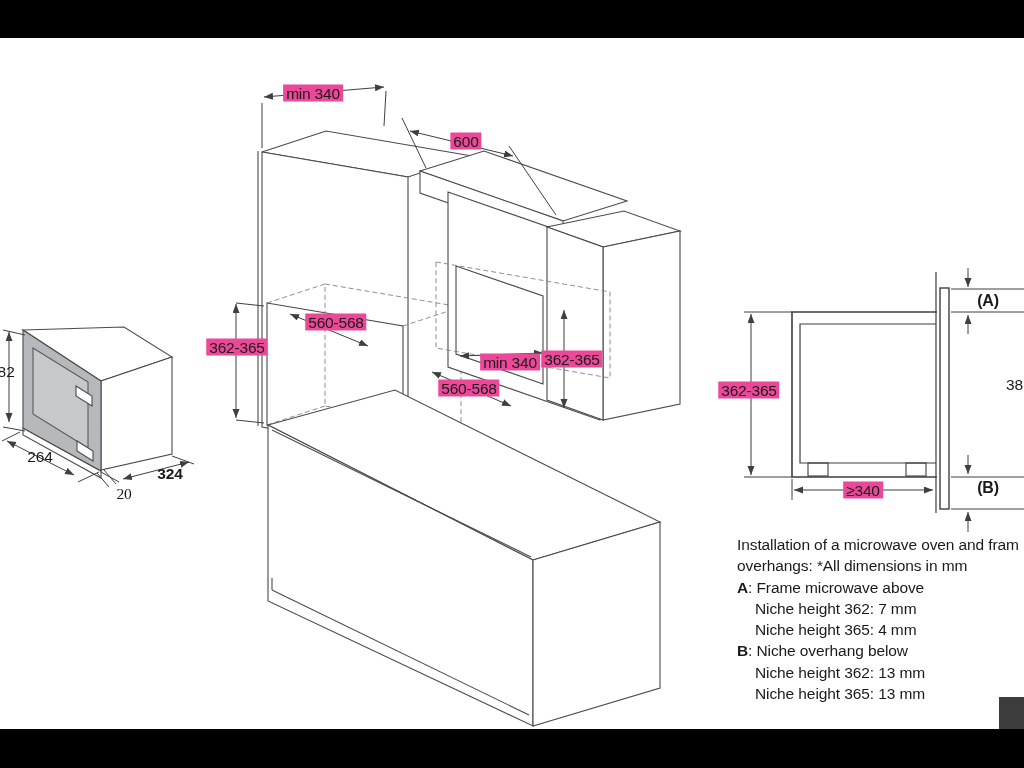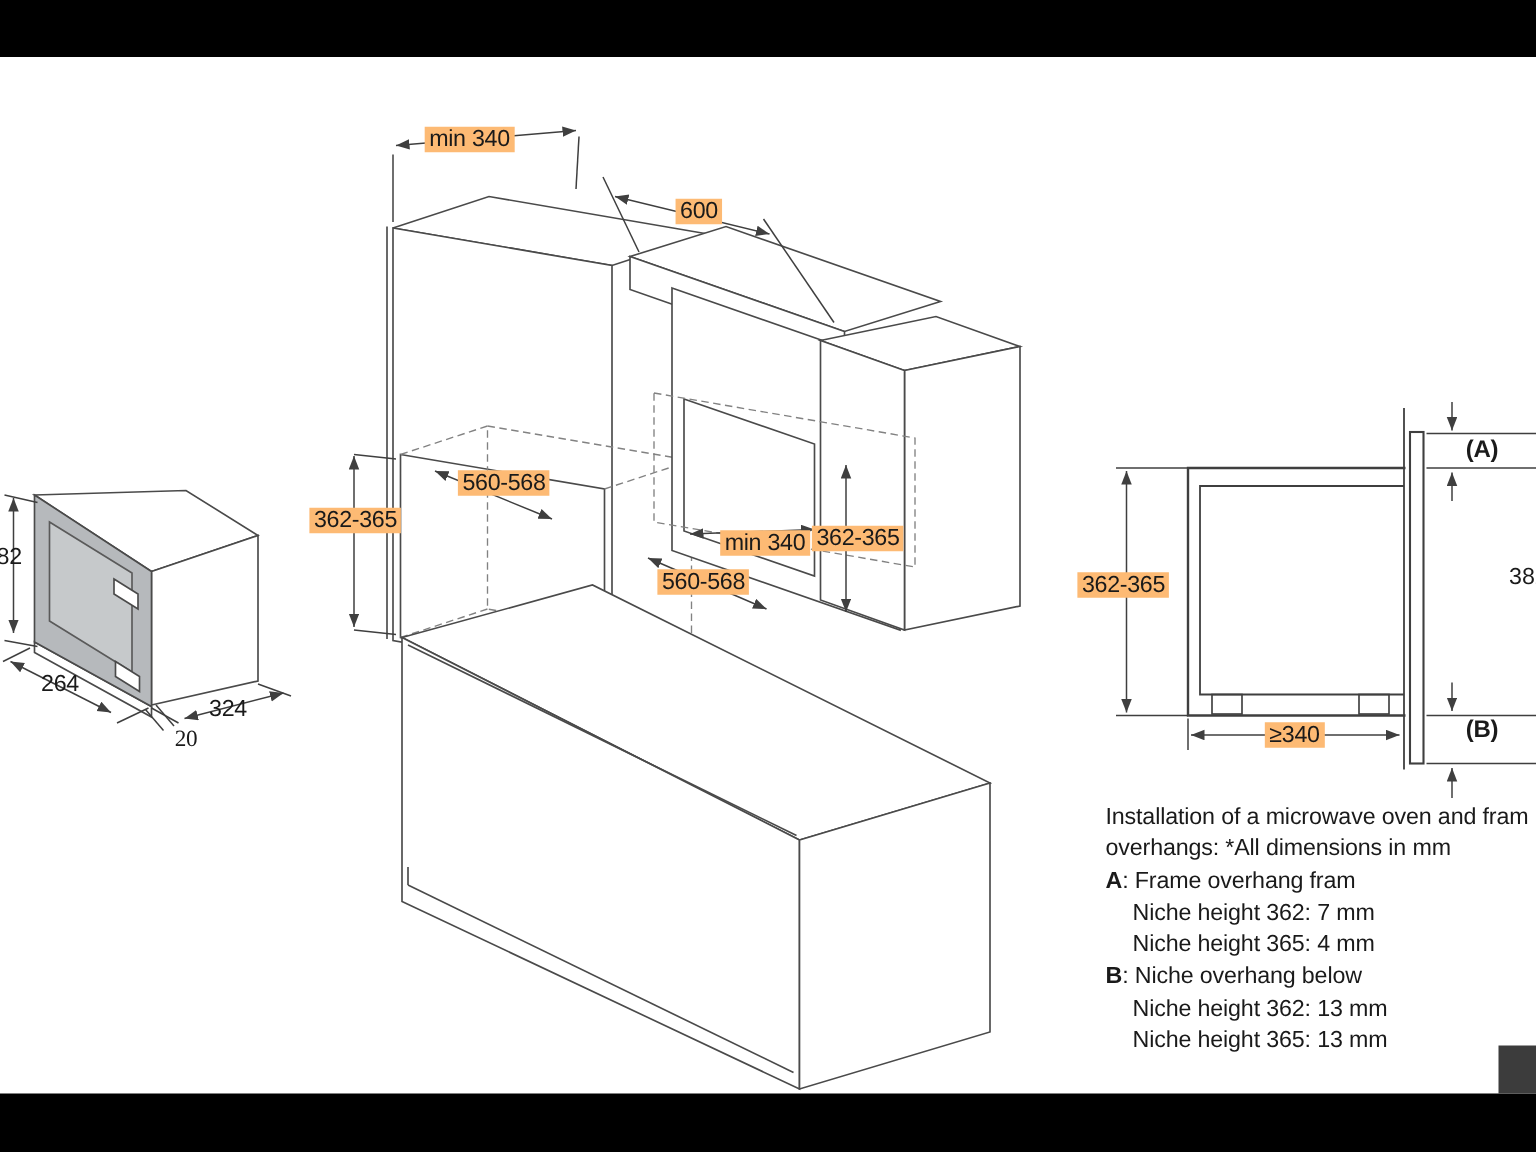--- a/index.html
+++ b/index.html
@@ -10,21 +10,21 @@
     color:#1a1a1a;
   }
   .bar{position:absolute;left:0;width:1024px;background:#000;}
   #top-bar{top:0;height:38px;}
   #bottom-bar{top:729px;height:39px;}
   #corner-square{position:absolute;left:999px;top:697px;width:25px;height:32px;background:#3c3c3c;}
   #drawing{position:absolute;left:0;top:0;}
   .dim{
     position:absolute;transform:translate(-50%,-50%);
     font-size:15.5px;line-height:17px;white-space:nowrap;
-    background:#fdba74;padding:0 3px;letter-spacing:-0.2px;
+    background:#ec4899;padding:0 3px;letter-spacing:-0.2px;
   }
   .dim.nobg{background:transparent;padding:0;}
   .dim.bold{font-weight:bold;font-size:16px;}
   .edge-label{position:absolute;font-size:15.5px;white-space:nowrap;transform:translateY(-50%);}
   #notes{
     position:absolute;left:737px;top:534px;width:400px;
     font-size:15.5px;line-height:21.3px;letter-spacing:-0.1px;
   }
   #notes .indent{padding-left:18px;}
   #notes b{font-weight:bold;}
@@ -140,39 +140,39 @@
       <line x1="744" y1="312" x2="792" y2="312"></line>
       <line x1="744" y1="477" x2="792" y2="477"></line>
       <line x1="794" y1="490" x2="933" y2="490" marker-start="url(#ahs)" marker-end="url(#ah)"></line>
       <line x1="792" y1="479" x2="792" y2="500"></line>
     </g>
   </g>
 </svg>
 
 <div class="edge-label" style="left:-11px;top:372px;">382</div>
 <div class="dim nobg" style="left:40px;top:456px;">264</div>
-<div class="dim nobg" style="left:152px;top:473px;">324</div>
+<div class="dim nobg" style="left:170px;top:473px;font-weight:bold;">324</div>
 <div class="dim nobg" style="left:124px;top:493px;font-family:Liberation Serif, serif;">20</div>
 
 <div class="dim" style="left:313px;top:93px;">min 340</div>
 <div class="dim" style="left:466px;top:141px;text-align:center;">600</div>
 <div class="dim" style="left:336px;top:322px;">560-568</div>
 <div class="dim" style="left:237px;top:347px;">362-365</div>
 <div class="dim" style="left:510px;top:362px;">min 340</div>
 <div class="dim" style="left:572px;top:359px;">362-365</div>
 <div class="dim" style="left:469px;top:388px;">560-568</div>
 
 <div class="dim" style="left:749px;top:390px;">362-365</div>
 <div class="dim" style="left:863px;top:490px;">≥340</div>
 <div class="dim bold nobg" style="left:988px;top:300px;">(A)</div>
 <div class="dim bold nobg" style="left:988px;top:487px;">(B)</div>
 <div class="edge-label" style="left:1006px;top:385px;">382</div>
 
 <div id="notes">
   <div>Installation of a microwave oven and fram</div>
   <div>overhangs: *All dimensions in mm</div>
-  <div><b>A</b><span>: Frame overhang fram</span></div>
+  <div><b>A</b><span>: Frame microwave above</span></div>
   <div class="indent">Niche height 362: 7 mm</div>
   <div class="indent">Niche height 365: 4 mm</div>
   <div><b>B</b><span>: Niche overhang below</span></div>
   <div class="indent">Niche height 362: 13 mm</div>
   <div class="indent">Niche height 365: 13 mm</div>
 </div>
 
 </body></html>

